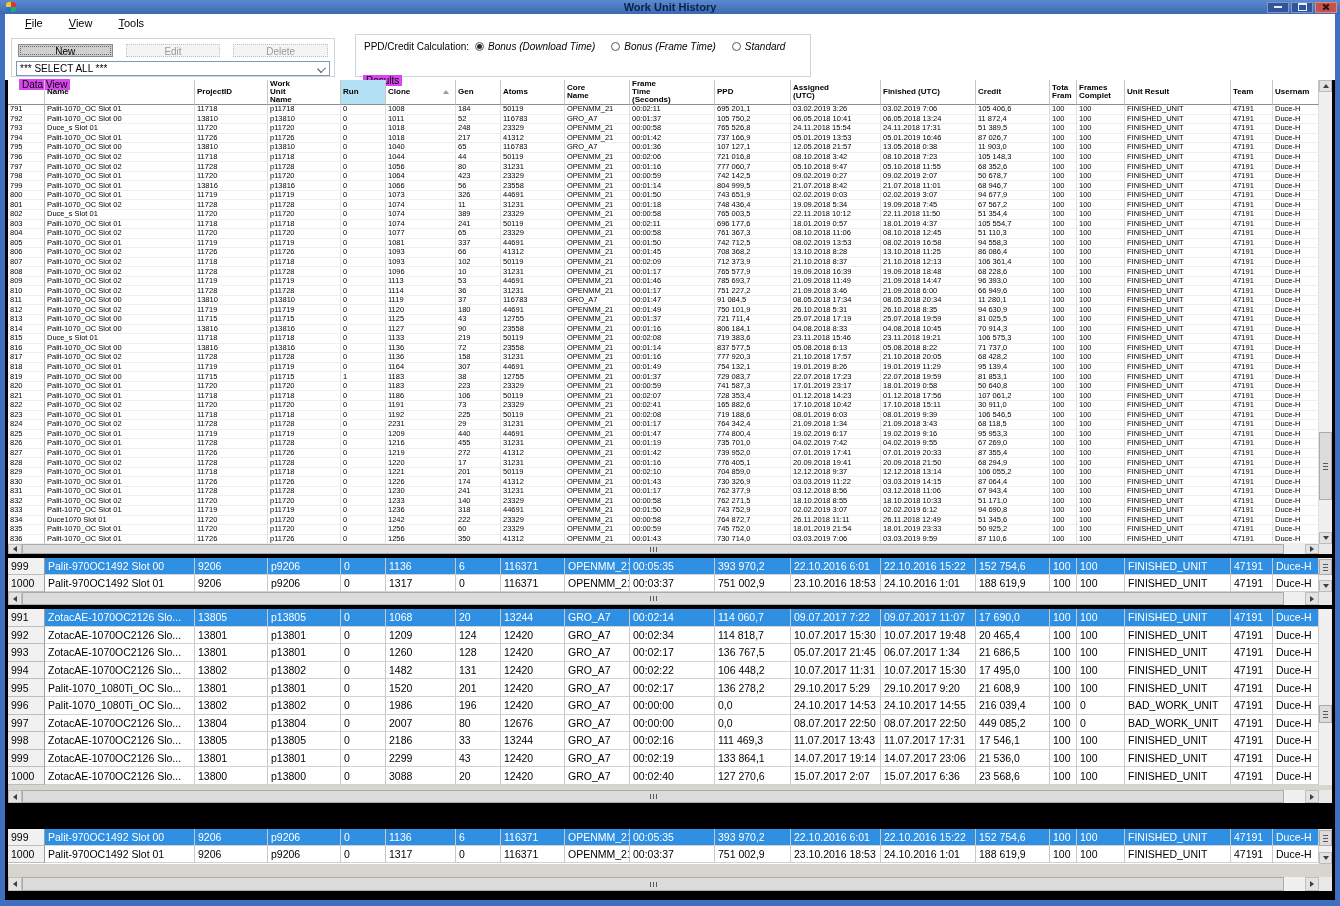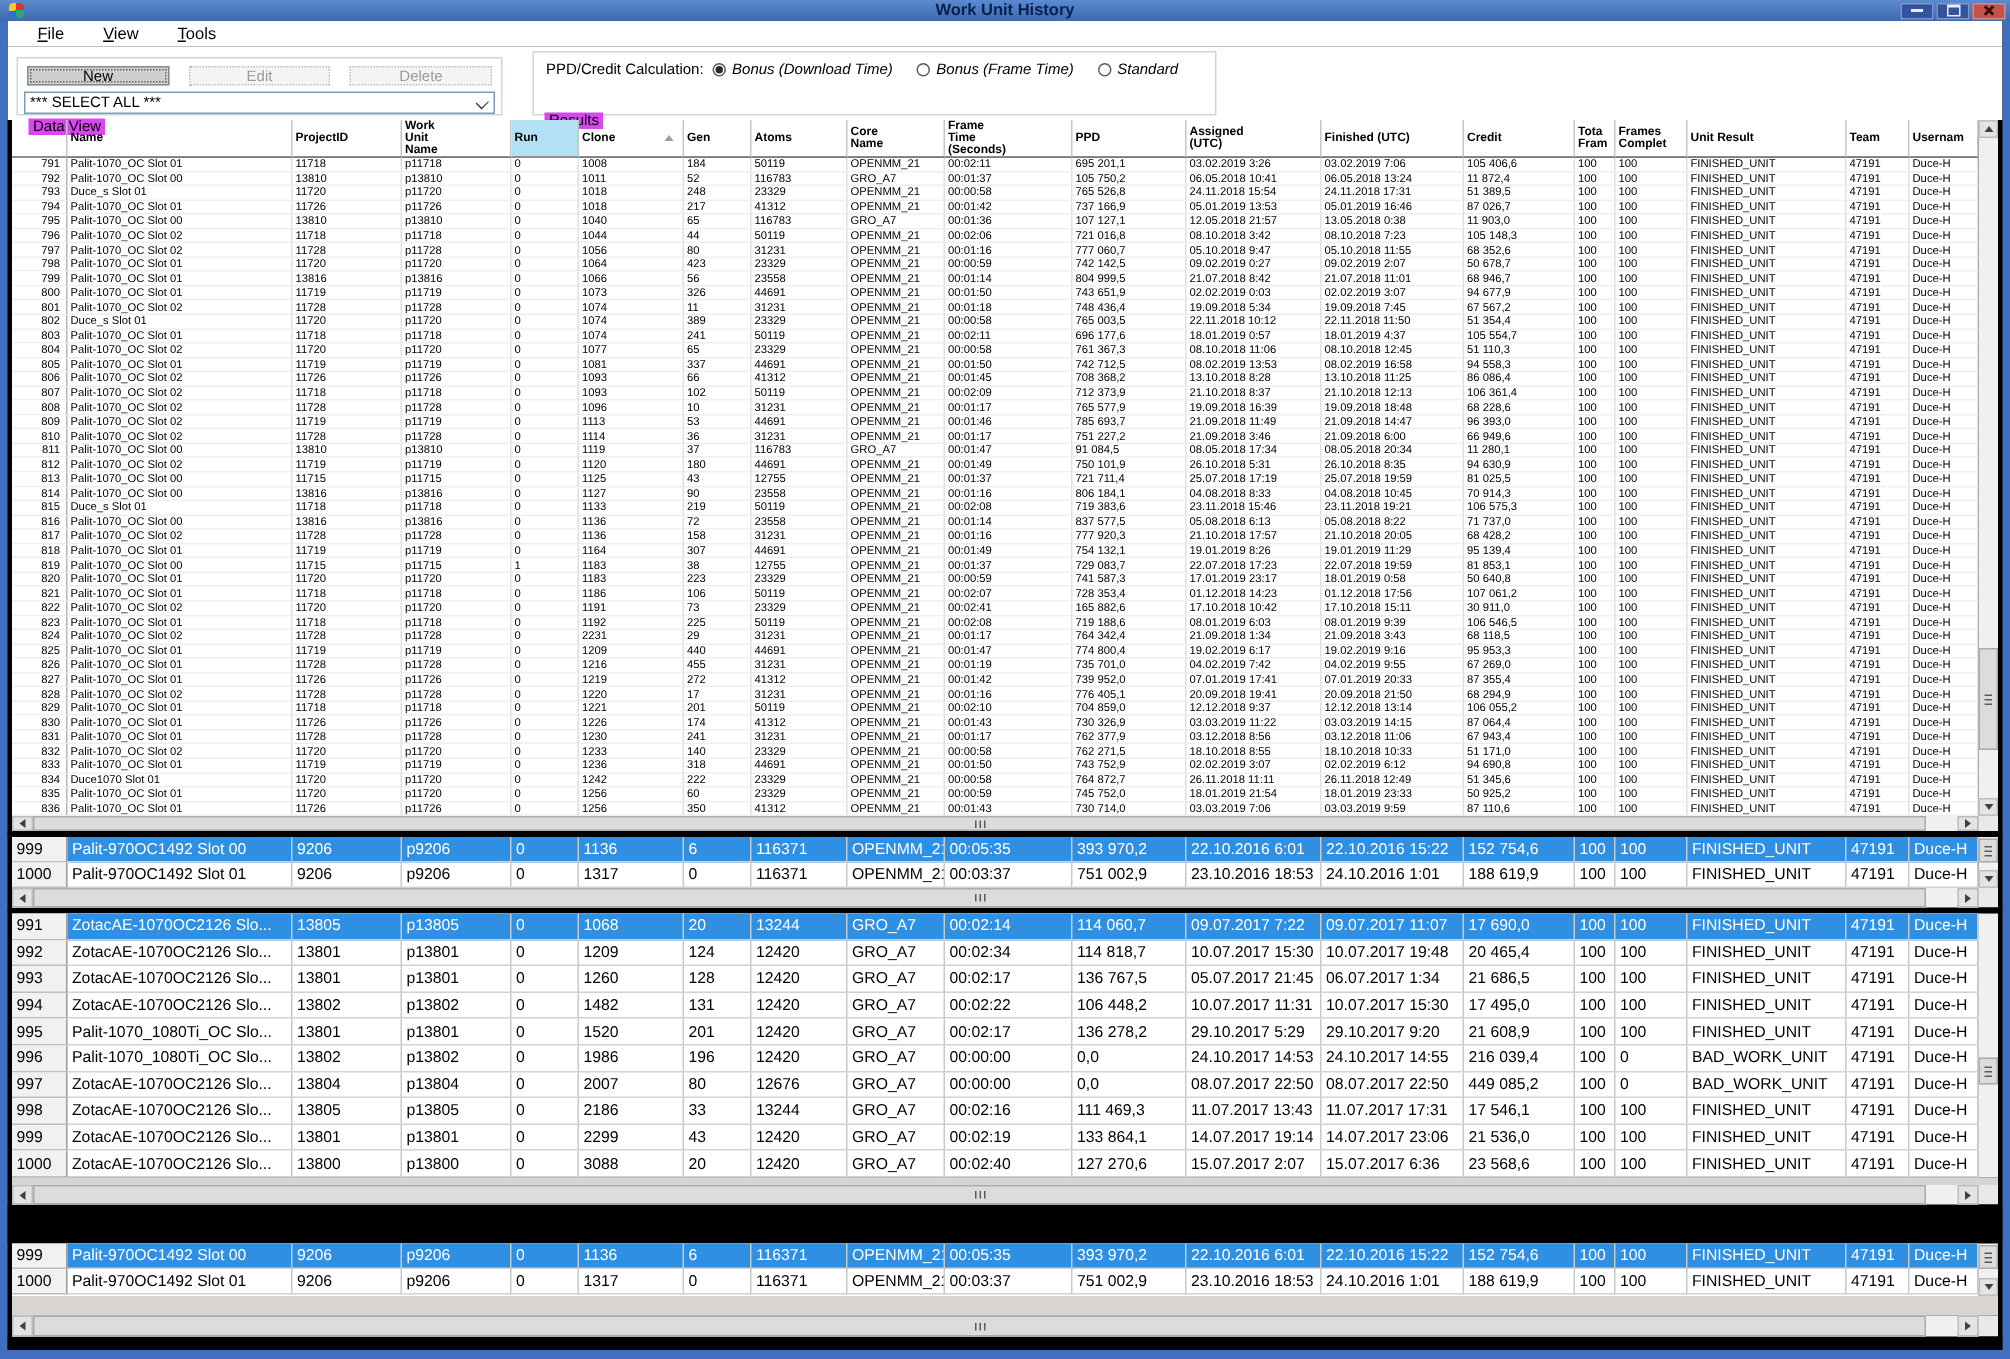--- a/index.html
+++ b/index.html
@@ -57,21 +57,21 @@
   .c0{width:37px;} .c1{width:150px;} .c2{width:73px;} .c3{width:73px;} .c4{width:45px;}
   .c5{width:70px;} .c6{width:45px;} .c7{width:64px;} .c8{width:65px;} .c9{width:85px;}
   .c10{width:76px;} .c11{width:90px;} .c12{width:95px;} .c13{width:74px;} .c14{width:27px;}
   .c15{width:48px;} .c16{width:106px;} .c17{width:42px;} .c18{width:46px;}
   .g1-head{height:25px;overflow:hidden;background:#fff;}
   .g1-head th{font-size:8px;font-weight:bold;text-align:left;vertical-align:middle;padding:0 2px;border-right:1px solid #c6c6c6;border-bottom:1px solid #8e8e8e;white-space:pre-line;overflow:hidden;line-height:8px;box-sizing:border-box;height:25px;position:relative;}
   .g1-head th.run{background:#b3e0f5;}
   .sortglyph{position:absolute;right:6px;top:10px;width:0;height:0;border-left:3px solid transparent;border-right:3px solid transparent;border-bottom:4px solid #9a9a9a;}
   .g1-body{height:439px;overflow:hidden;background:#fff;}
   .g1-body td{height:9.55px;font-size:7.5px;line-height:8px;padding:0 2px;border-right:1px solid #e0e0e0;border-bottom:1px solid #efefef;white-space:nowrap;overflow:hidden;box-sizing:border-box;color:#000;}
-  .g1-body td.rn{text-align:right;padding-right:4px;border-right:1px solid #b5b5b5;background:#fff;}
+  .g1-body td.rn{text-align:left;padding-right:4px;border-right:1px solid #b5b5b5;background:#fff;}
   .pN-body{overflow:hidden;background:#fff;}
   .pN-body td{height:17px;font-size:10.5px;line-height:16px;padding:0 3px;border-right:1px solid #c9c9c9;border-bottom:1px solid #d2d2d2;white-space:nowrap;overflow:hidden;box-sizing:border-box;color:#000;}
   .pN-body td.rn{text-align:right;padding-right:16px;border-right:1px solid #9c9c9c;background:#f1f1f1;border-bottom:1px solid #bdbdbd;}
   .p3 td{height:17.6px;}
   tr.sel td{background:#2e8fe3;color:#fff;}
   tr.sel td.rn{background:#f1f1f1;color:#000;}
   
   .vscroll{width:13px;background:#f0f0f0;display:flex;flex-direction:column;align-items:center;flex:0 0 auto;position:relative;}
   .hscroll{width:1311px;background:#f0f0f0;display:flex;align-items:center;flex:0 0 auto;position:relative;}
   .corner{width:13px;background:#e8e8e8;flex:0 0 auto;}

